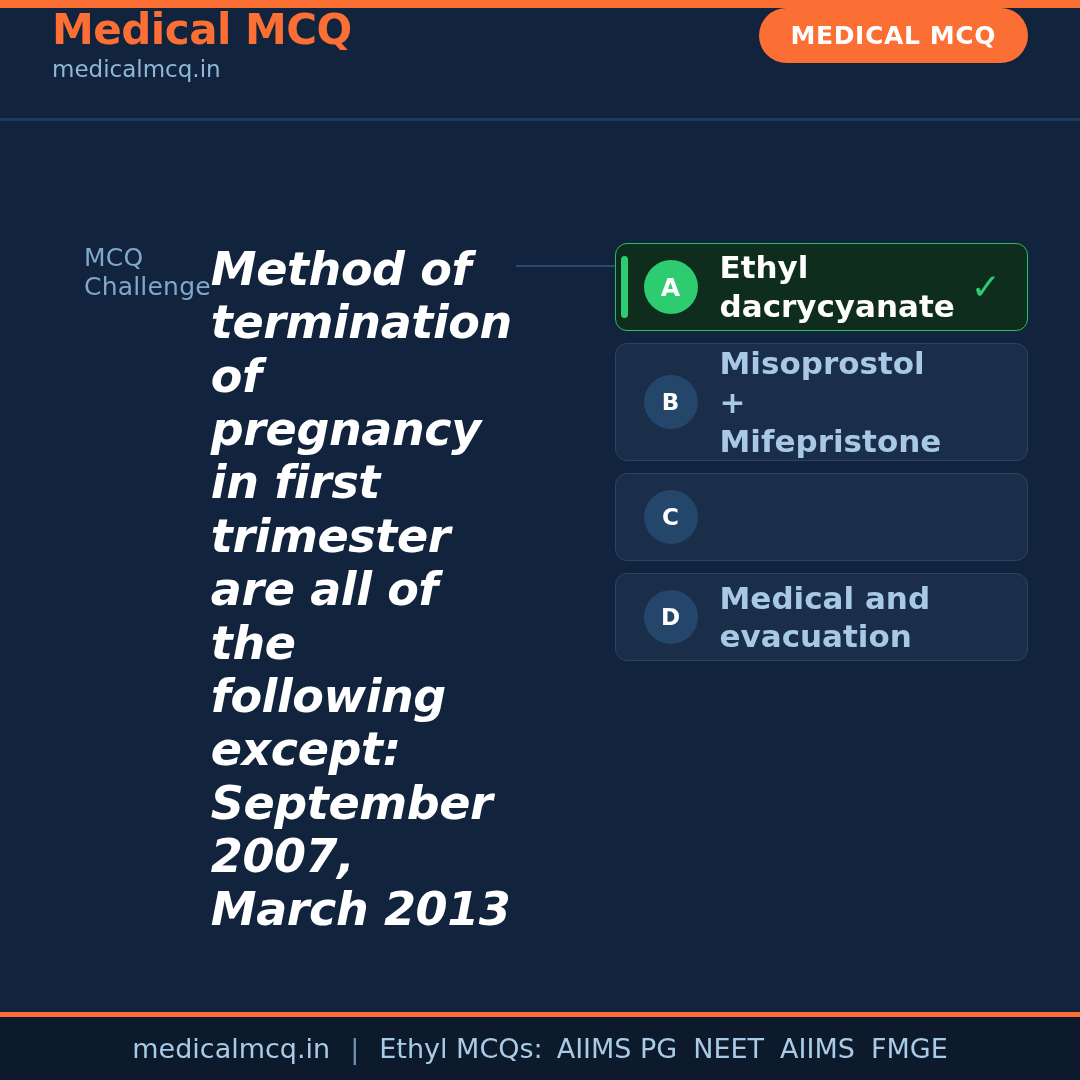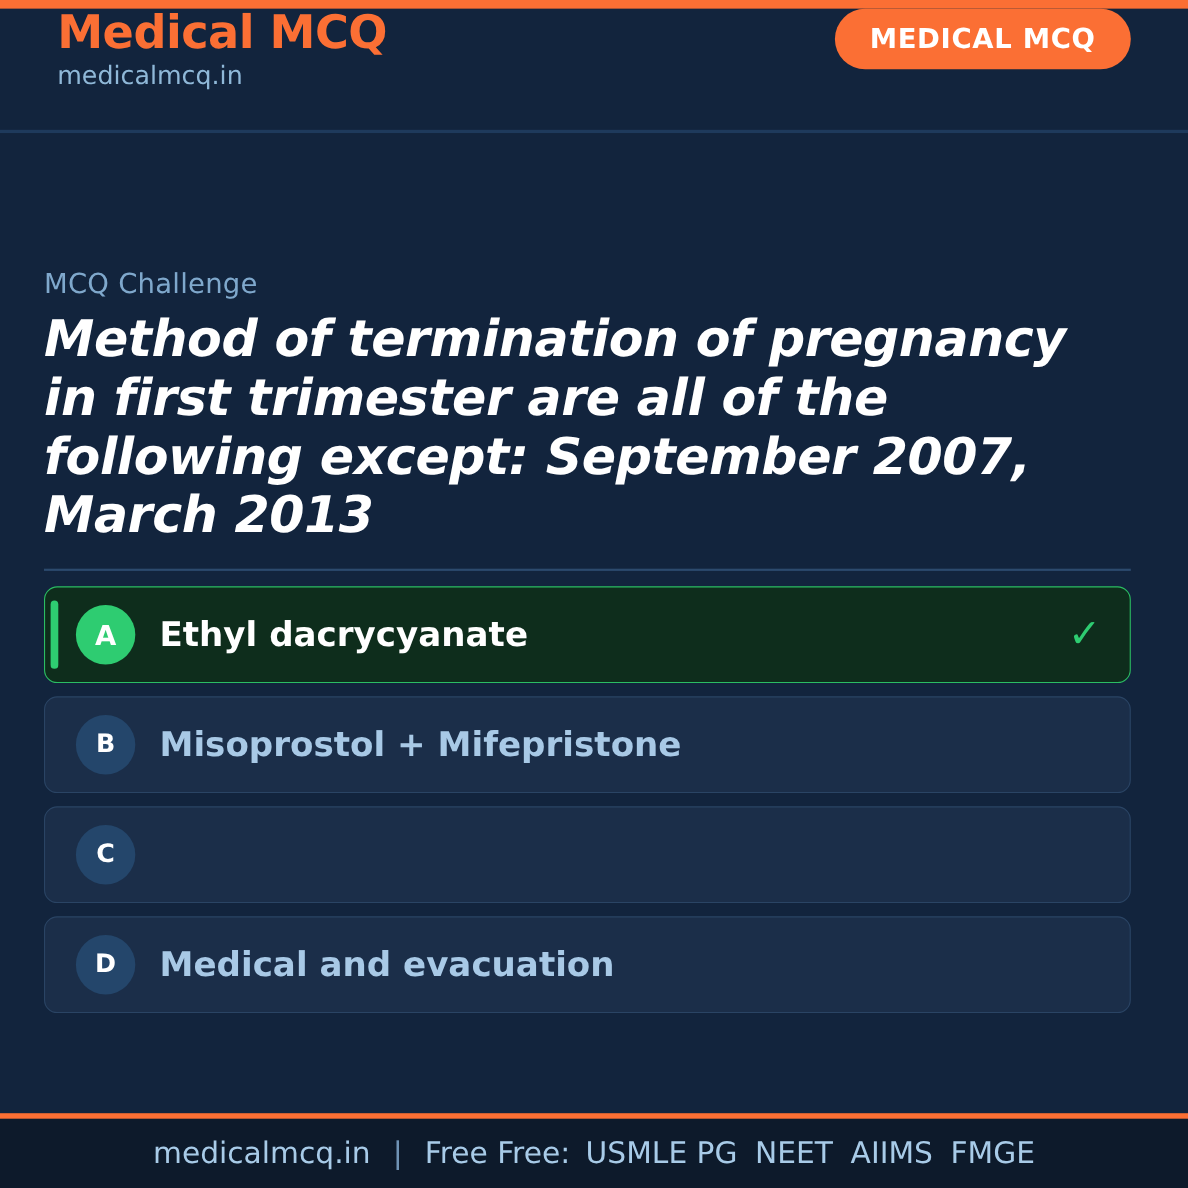--- a/index.html
+++ b/index.html
@@ -64,23 +64,23 @@
     font-weight: bold;
     letter-spacing: 0.6px;
     padding: 13px 32px;
     border-radius: 28px;
     white-space: nowrap;
   }
 
   
   .main {
     flex: 1 1 auto;
-    padding: 122px 52px 0 40px;
-    display: flex;
-    flex-direction: column;
+    padding: 122px 52px 0 84px;
+    display: flex;
+    flex-direction: row;
   }
 
   .eyebrow {
     color: #7fa8cc;
     font-size: 25px;
     font-weight: normal;
     letter-spacing: 0.2px;
     margin-bottom: 10px;
   }
 
@@ -255,21 +255,21 @@
 
   </div>
 
   <div class="spacer"></div>
 </div>
 
 <div class="footer">
   <div class="footer-inner">
     <span>medicalmcq.in</span>
     <span class="footer-sep">|</span>
-    <span>Free Free:</span>
+    <span>Ethyl MCQs:</span>
     <span class="footer-tags">
-      <span>USMLE PG</span>
+      <span>AIIMS PG</span>
       <span>NEET</span>
       <span>AIIMS</span>
       <span>FMGE</span>
     </span>
   </div>
 </div>
 
 </body></html>

